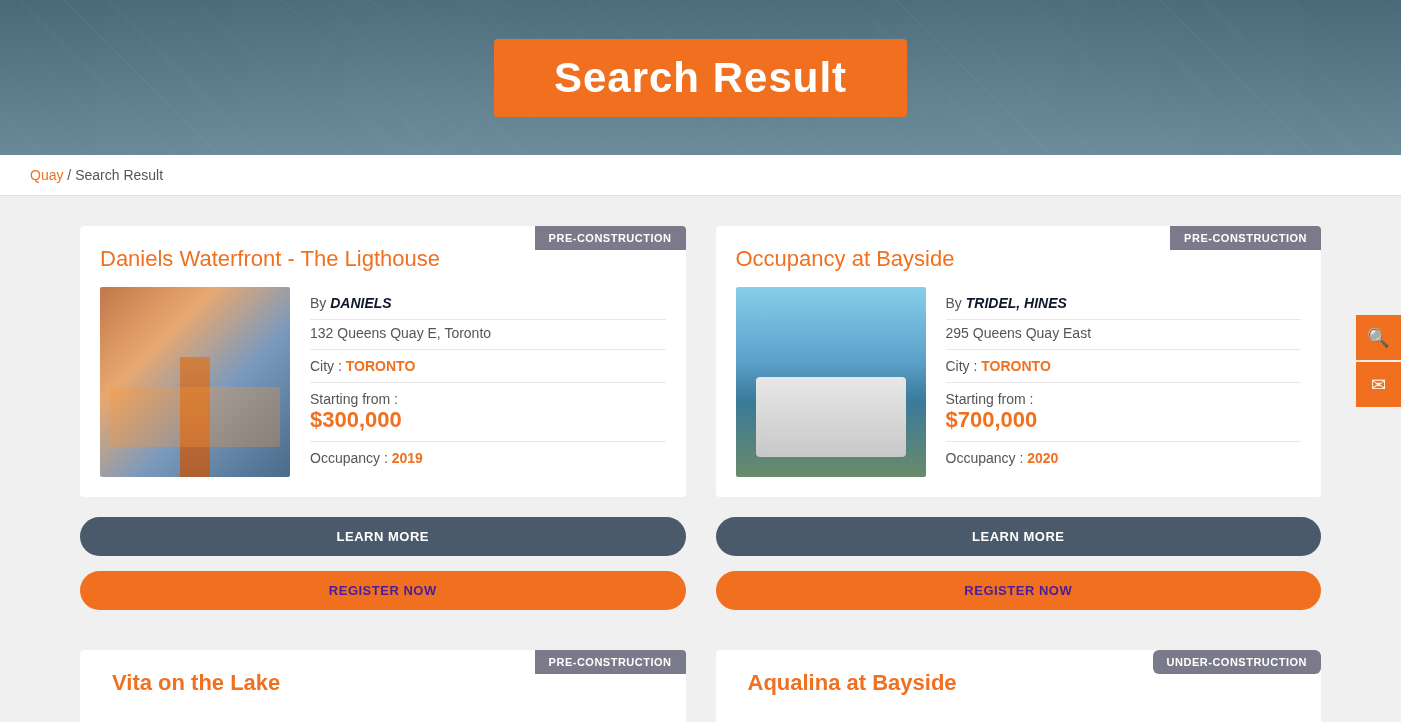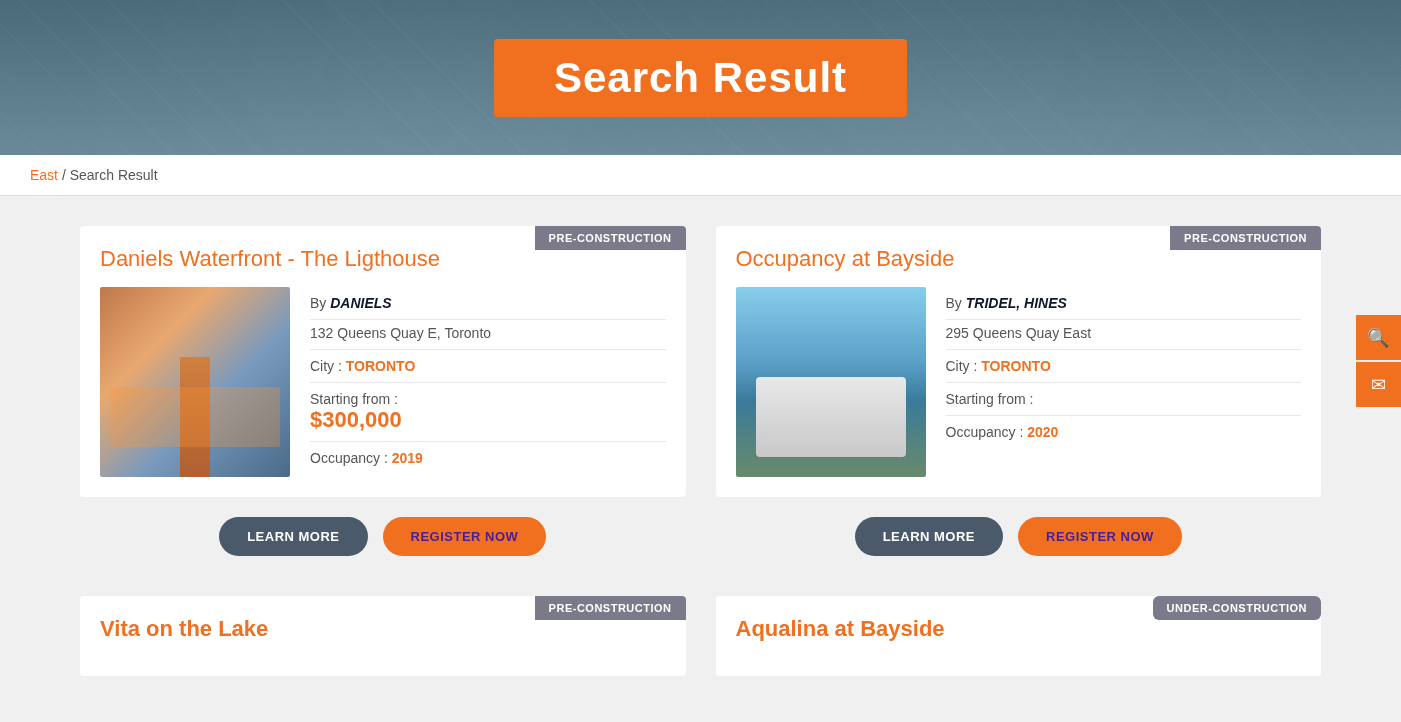--- a/index.html
+++ b/index.html
@@ -211,20 +211,21 @@
       padding: 5px 0 8px 0;
       border-bottom: 1px solid #e8e8e8;
     }
 
     
     .actions-row {
       display: flex;
       justify-content: center;
       gap: 15px;
       margin-bottom: 20px;
+      flex-direction: column;
     }
 
     .btn-learn {
       background: #4a5a6a;
       color: #fff;
       border: none;
       padding: 12px 28px;
       border-radius: 25px;
       font-size: 13px;
       font-weight: bold;
@@ -255,21 +256,21 @@
       border-radius: 4px;
       overflow: hidden;
       position: relative;
       height: 80px;
     }
 
     .card-title-partial {
       color: #f07020;
       font-size: 22px;
       font-weight: bold;
-      padding: 20px 20px 10px 20px;
+      padding: 20px 20px 10px 32px;
     }
 
     
     .side-buttons {
       position: fixed;
       right: 0;
       top: 50%;
       transform: translateY(-50%);
       display: flex;
       flex-direction: column;
@@ -294,21 +295,21 @@
 <div class="hero">
   <div class="hero-bg"></div>
   <div class="hero-map-overlay"></div>
   <div class="hero-title-box">
     <h1>Search Result</h1>
   </div>
   <div class="hero-chevron"></div>
 </div>
 
 <div class="breadcrumb-bar">
-  <a href="#">East</a>
+  <a href="#">Quay</a>
   <span>/</span>
   <span>Search Result</span>
 </div>
 
 <div class="main-content">
 
   <div class="cards-grid">
 
     <div class="property-card">
       <div class="badge badge-pre">PRE-CONSTRUCTION</div>
@@ -352,20 +353,21 @@
             <span class="by-name">TRIDEL, HINES</span>
           </div>
           <div class="address-row">295 Queens Quay East</div>
           <div class="detail-row">
             <span class="detail-label">City :</span>
             <span> </span>
             <span class="detail-value">TORONTO</span>
           </div>
           <div class="detail-row">
             <div class="detail-label">Starting from :</div>
+            <div class="detail-price">$700,000</div>
           </div>
           <div class="detail-row">
             <span class="detail-label">Occupancy :</span>
             <span> </span>
             <span class="detail-value">2020</span>
           </div>
         </div>
       </div>
     </div>
   </div>

